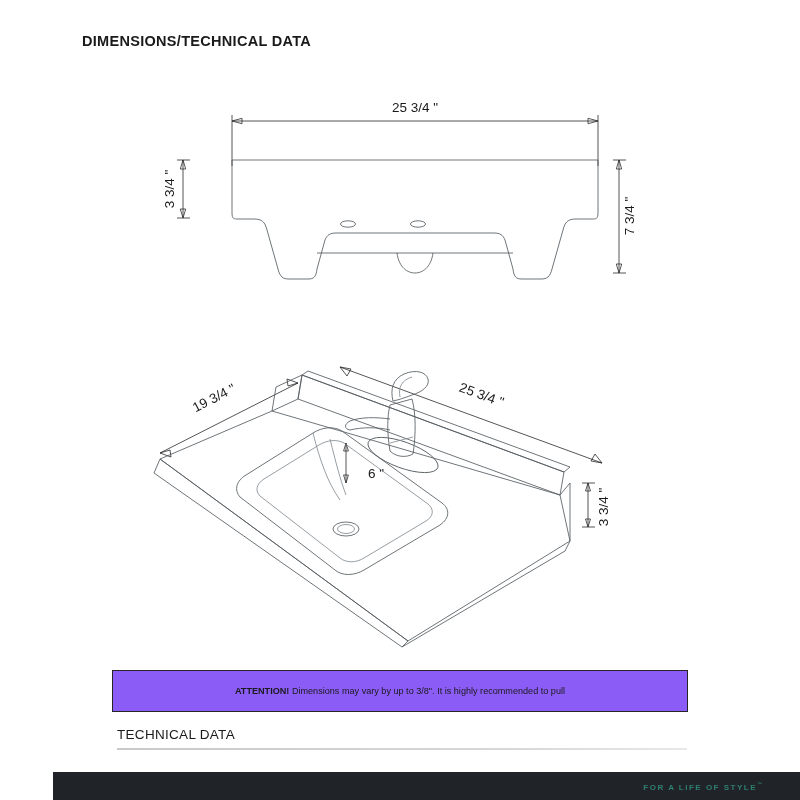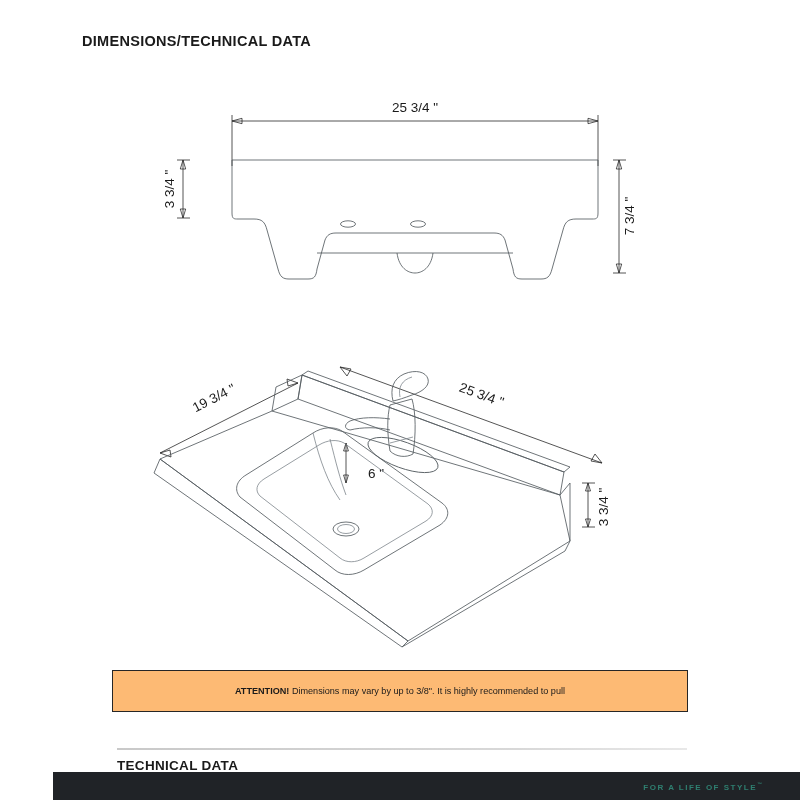--- a/index.html
+++ b/index.html
@@ -62,45 +62,44 @@
 
   
   .attention-box {
     position: absolute;
     left: 112px;
     top: 670px;
     width: 576px;
     height: 42px;
     border: 1.4px solid #262626;
     box-sizing: border-box;
-    background: #fdba74;
+    background: #8b5cf6;
     display: flex;
     align-items: center;
     justify-content: center;
   }
   .attention-text {
     font-size: 9.1px;
     line-height: 14px;
     text-align: center;
     color: #1a1a1a;
     padding: 0 14px;
   }
   .attention-text b { font-weight: bold; }
 
   
   .section-heading {
     position: absolute;
     left: 117px;
     top: 727px;
     font-size: 13.5px;
-    font-weight: bold;
+    font-weight: normal;
     letter-spacing: 0.3px;
     color: #1a1a1a;
     white-space: nowrap;
-    margin-top: 31px;
   }
   .section-rule {
     position: absolute;
     left: 117px;
     top: 748px;
     width: 570px;
     height: 2px;
     background: linear-gradient(to right, #c9c9c9, #d8d8d8 70%, #e8e8e8);
   }
 

